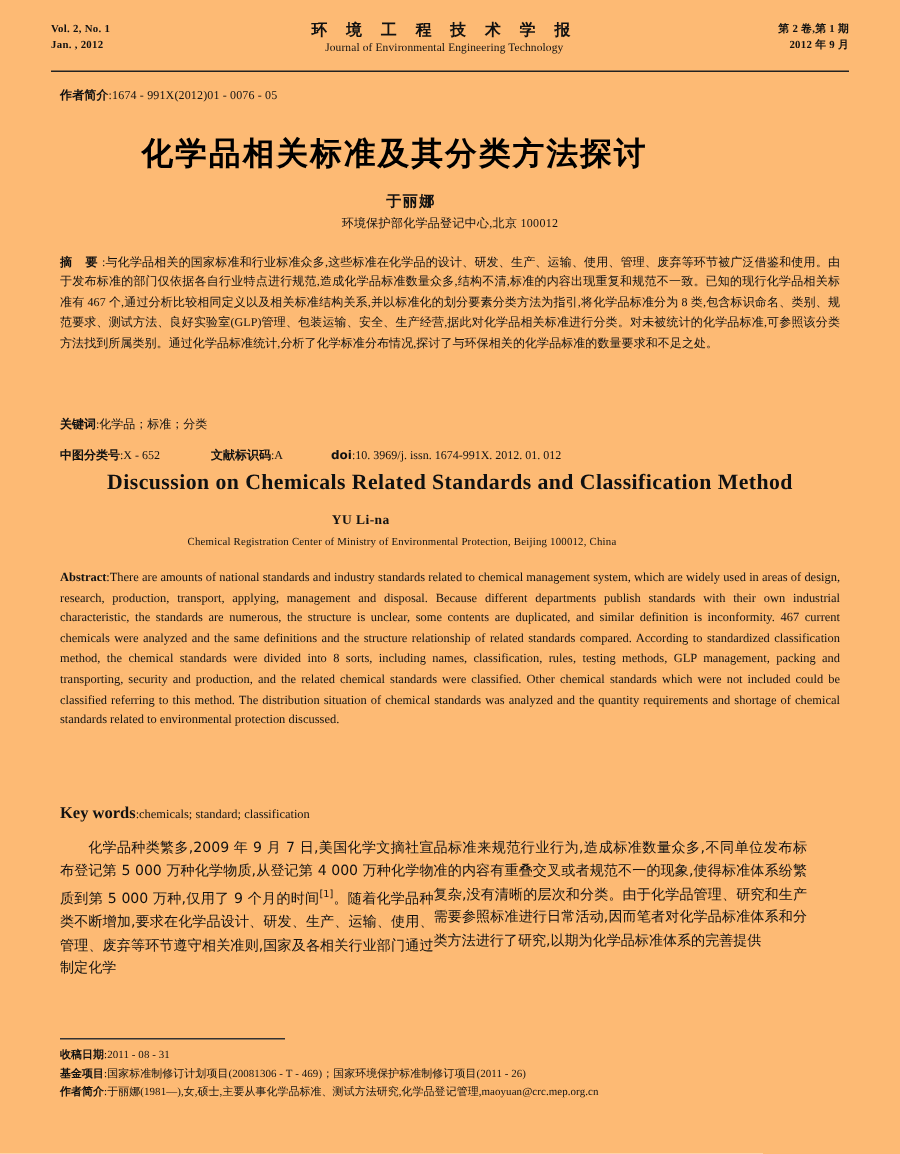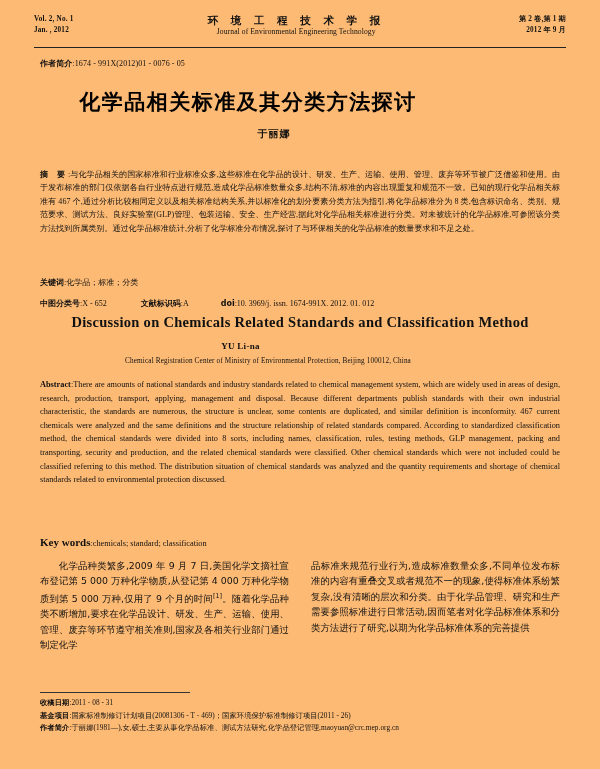--- a/index.html
+++ b/index.html
@@ -85,20 +85,21 @@
   .title-cn {
     position: absolute;
     left: 0; top: 88px;
     width: 496px;
     text-align: center;
     font-family: "DejaVu Sans", sans-serif;
     font-weight: bold;
     font-size: 21px;
     letter-spacing: 1.5px;
     color: #000;
+    padding-left: 15px;
   }
   .author-cn {
     position: absolute;
     left: 0; top: 127px;
     width: 548px;
     text-align: center;
     font-family: "DejaVu Sans", sans-serif;
     font-weight: bold;
     font-size: 10px;
     letter-spacing: 1px;
@@ -201,21 +202,20 @@
   }
   .kw-en b { font-weight: bold; font-size: 11px; }
 
   
   .body-cols {
     position: absolute;
     left: 40px; top: 558px;
     width: 520px;
     height: 120px;
     display: flex;
-    gap: 22px;
   }
   .col {
     width: 249px;
     font-size: 9.4px;
     line-height: 15.4px;
     text-align: justify;
     text-justify: inter-ideograph;
     font-family: "DejaVu Sans", sans-serif;
     letter-spacing: 0;
   }
@@ -266,20 +266,21 @@
     </div>
   </div>
   <div class="rule-top"></div>
 
   <div class="artnum">
     <span class="lbl">作者简介</span><span>:1674 - 991X(2012)01 - 0076 - 05</span>
   </div>
 
   <div class="title-cn">化学品相关标准及其分类方法探讨</div>
   <div class="author-cn">于丽娜</div>
+  <div class="affil-cn">环境保护部化学品登记中心,北京   100012</div>
 
   <div class="abs-cn">
     <span class="lead">摘 要</span><span>:与化学品相关的国家标准和行业标准众多,这些标准在化学品的设计、研发、生产、运输、使用、管理、废弃等环节被广泛借鉴和使用。由于发布标准的部门仅依据各自行业特点进行规范,造成化学品标准数量众多,结构不清,标准的内容出现重复和规范不一致。已知的现行化学品相关标准有 467 个,通过分析比较相同定义以及相关标准结构关系,并以标准化的划分要素分类方法为指引,将化学品标准分为 8 类,包含标识命名、类别、规范要求、测试方法、良好实验室(GLP)管理、包装运输、安全、生产经营,据此对化学品相关标准进行分类。对未被统计的化学品标准,可参照该分类方法找到所属类别。通过化学品标准统计,分析了化学标准分布情况,探讨了与环保相关的化学品标准的数量要求和不足之处。</span>
   </div>
 
   <div class="kw-cn">
     <span class="lead">关键词</span><span>:化学品；标准；分类</span>
   </div>
 
   <div class="clc-line">

